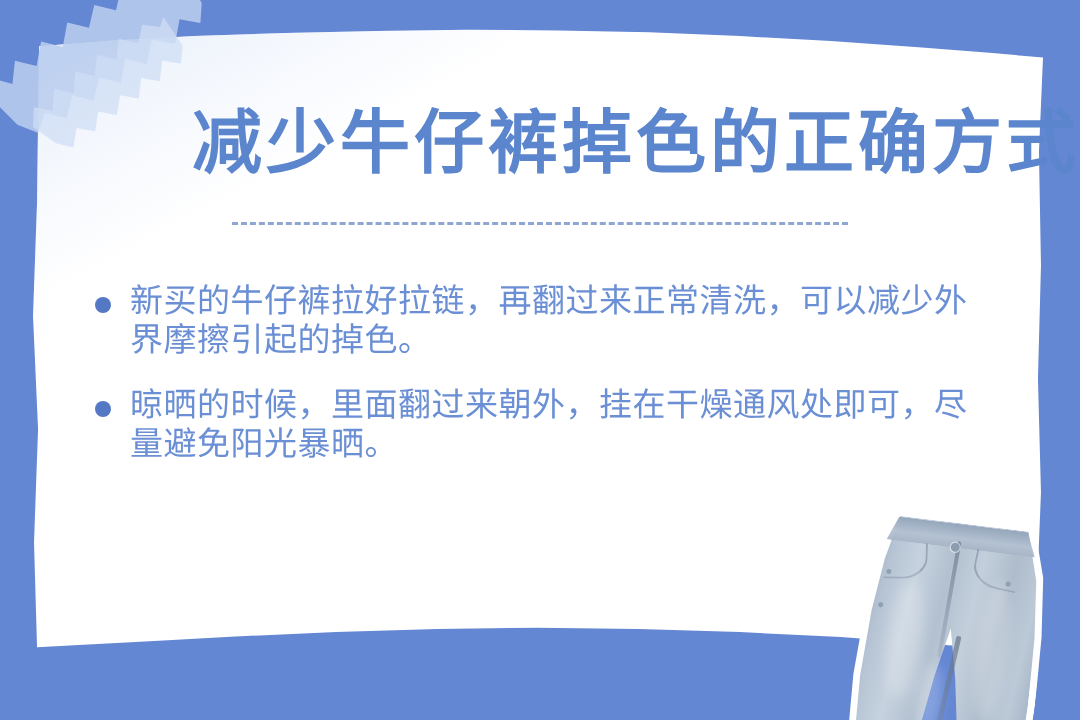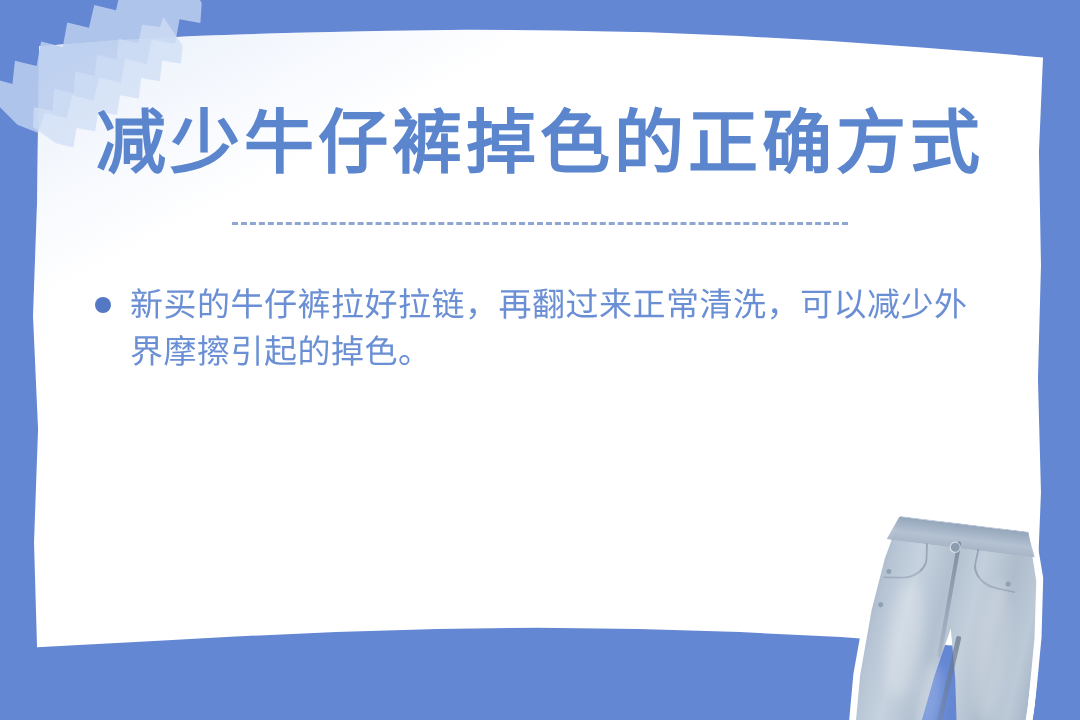--- a/index.html
+++ b/index.html
@@ -106,21 +106,21 @@
       21% 78%,  13% 100%, 6% 80%
     );
   }
 
   
   .title {
     position: absolute;
     left: 0;
     top: 104px;
     width: 1080px;
-    text-align: center;
+    text-align: right;
     color: #5b85cc;
     font-size: 70px;
     line-height: 78px;
     letter-spacing: 4px;
     font-weight: 700;
     white-space: nowrap;
   }
 
   
   .divider {
@@ -138,21 +138,21 @@
     left: 92px;
     top: 281px;
     width: 900px;
   }
   .bullet-item {
     position: relative;
     padding-left: 38px;
     margin-bottom: 26px;
     color: #6b8fd4;
     font-size: 33px;
-    line-height: 47px;
+    line-height: 39px;
     letter-spacing: 0.5px;
     font-weight: 400;
   }
   .bullet-item:last-child { margin-bottom: 0; }
   .bullet-dot {
     position: absolute;
     left: 3px;
     top: 16px;
     width: 16px;
     height: 16px;
@@ -307,20 +307,24 @@
   <div class="divider"></div>
 
   <div class="bullets">
 
     <div class="bullet-item">
       <span class="bullet-dot"></span>
       <span class="bullet-text">新买的牛仔裤拉好拉链，再翻过来正常清洗，可以减少外界摩擦引起的掉色。</span>
     </div>
 
 
+    <div class="bullet-item">
+      <span class="bullet-dot"></span>
+      <span class="bullet-text">晾晒的时候，里面翻过来朝外，挂在干燥通风处即可，尽量避免阳光暴晒。</span>
+    </div>
 
   </div>
 
   <div class="jeans-wrap">
     <div class="jeans">
       <div class="jeans-outline"></div>
       <div class="jeans-body"></div>
       <div class="wash w1"></div>
       <div class="wash w2"></div>
       <div class="wash w3"></div>

